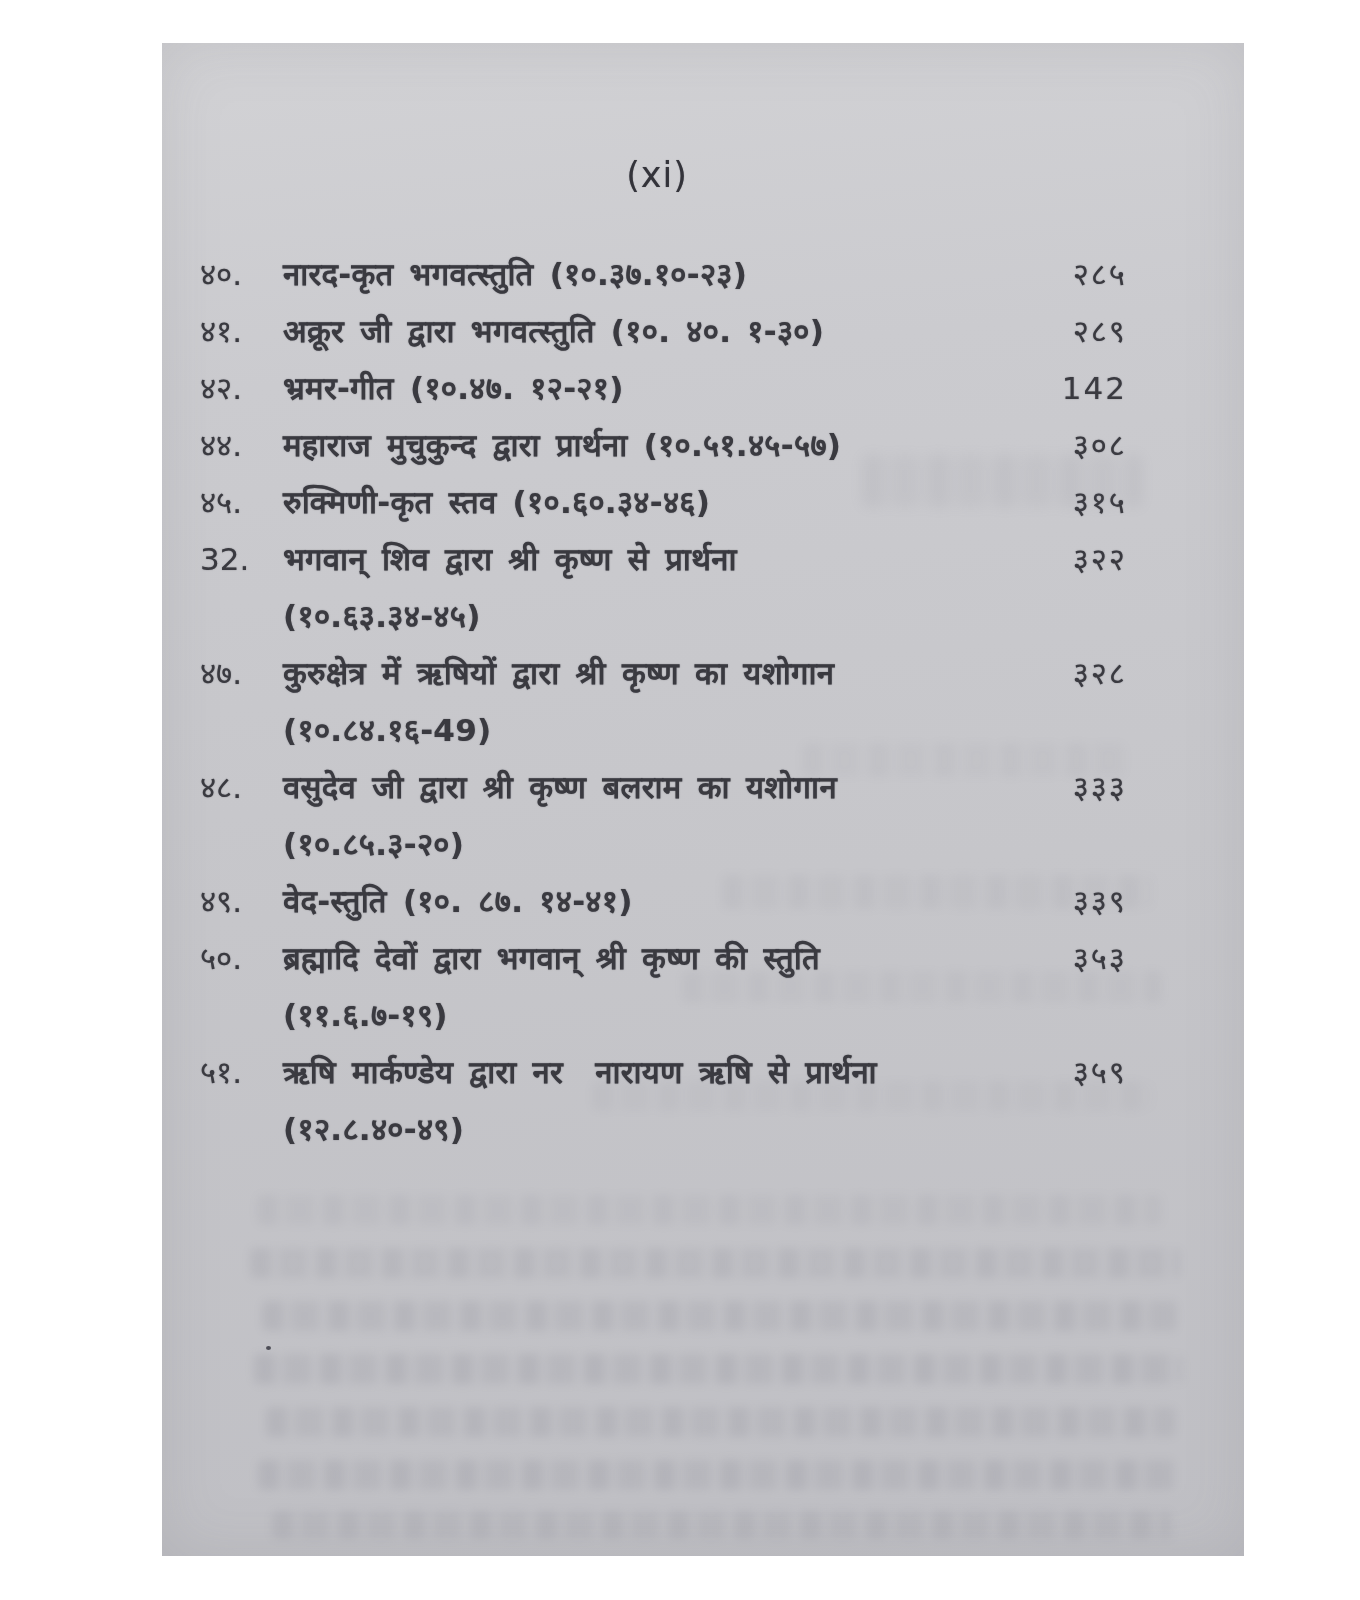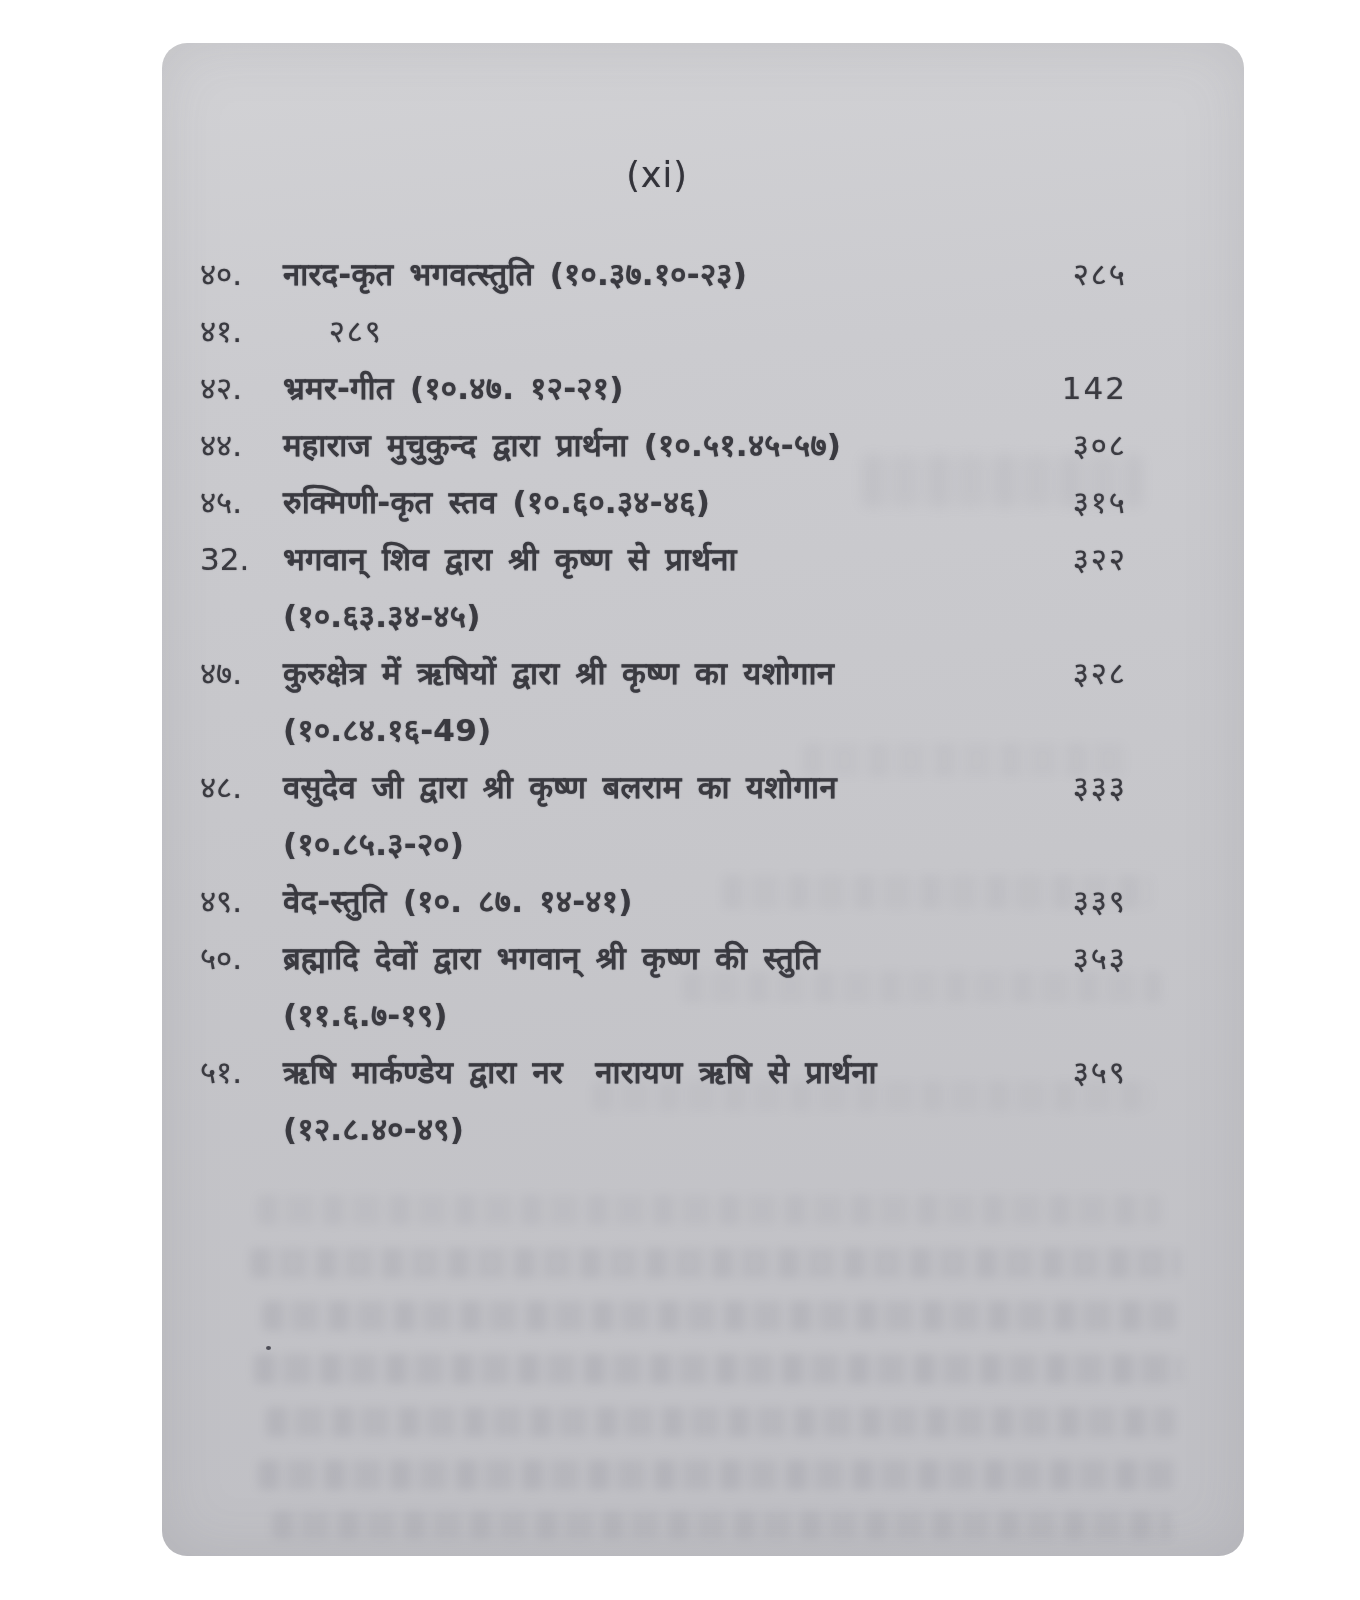--- a/index.html
+++ b/index.html
@@ -18,21 +18,20 @@
   }
   .page {
     position: absolute;
     left: 162px;
     top: 43px;
     width: 1082px;
     height: 1513px;
     background: linear-gradient(175deg, #d2d2d5 0%, #cbcbcf 22%, #c6c6ca 55%, #bfbfc4 100%);
     box-shadow: inset 0 0 60px rgba(120,120,130,0.18);
     overflow: hidden;
-    border-radius: 25px;
   }
   .page-header {
     position: absolute;
     top: 112px;
     left: 0;
     right: 92px;
     text-align: center;
     font-size: 35px;
     color: #33333a;
     text-shadow: 0 0 1px rgba(40,40,50,0.45);
@@ -45,20 +44,21 @@
     right: 117px;
     color: #3a3a40;
   }
   .toc-row {
     display: flex;
     align-items: flex-start;
     font-size: 31px;
     line-height: 57px;
     text-shadow: 0 0 1.2px rgba(35,35,45,0.55);
     filter: blur(0.2px);
+    justify-content: flex-end;
   }
   .num {
     flex: 0 0 83px;
     white-space: pre;
   }
   .body {
     flex: 1 1 auto;
     display: flex;
     flex-direction: column;
     font-weight: bold;
@@ -109,20 +109,24 @@
     <span class="num">४०.</span>
     <span class="body">
       <span class="title">नारद-कृत भगवत्स्तुति (१०.३७.१०-२३)</span>
 
     </span>
     <span class="pg">२८५</span>
   </div>
 
   <div class="toc-row">
     <span class="num">४१.</span>
+    <span class="body">
+      <span class="title">अक्रूर जी द्वारा भगवत्स्तुति (१०. ४०. १-३०)</span>
+
+    </span>
     <span class="pg">२८९</span>
   </div>
 
   <div class="toc-row">
     <span class="num">४२.</span>
     <span class="body">
       <span class="title">भ्रमर-गीत (१०.४७. १२-२१)</span>
 
     </span>
     <span class="pg">142</span>

